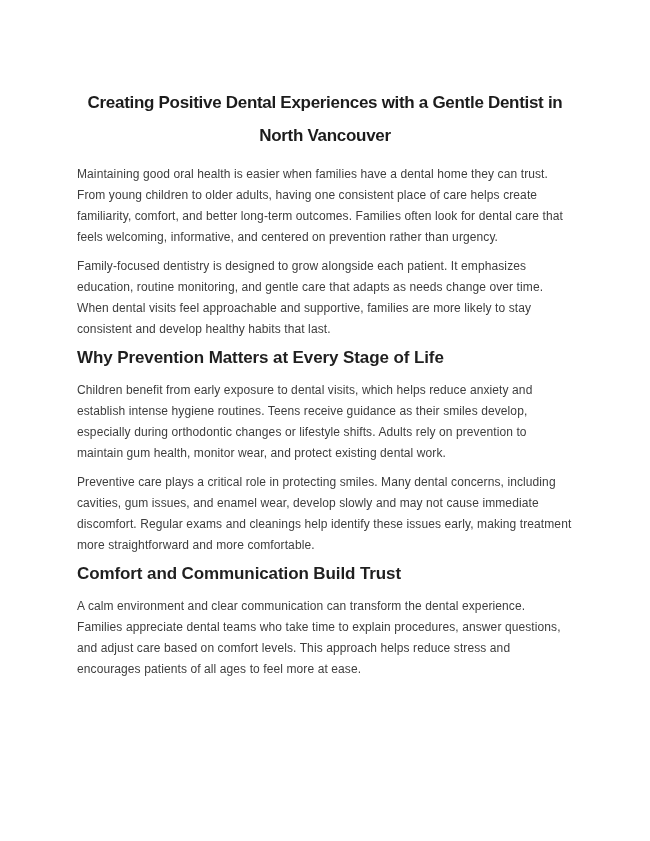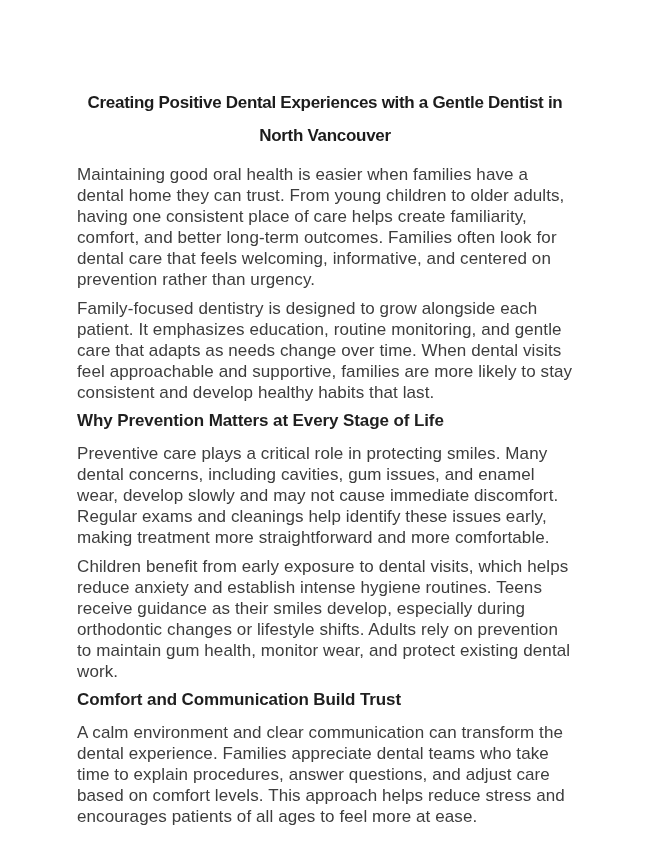--- a/index.html
+++ b/index.html
@@ -24,21 +24,21 @@
     margin: 0 0 12px 0;
     font-size: 17px;
     line-height: 33px;
     font-weight: 700;
     letter-spacing: -0.3px;
     text-align: center;
     color: #1c1c1c;
   }
   .doc-para {
     margin: 0 0 8px 0;
-    font-size: 17px;
+    font-size: 12px;
     line-height: 21px;
     letter-spacing: 0.1px;
     color: #3d3d3d;
   }
   .doc-heading {
     margin: 3px 0 13px 0;
     font-size: 17px;
     line-height: 19px;
     font-weight: 700;
     letter-spacing: -0.1px;
@@ -56,22 +56,22 @@
 <div class="page">
 
   <h1 class="doc-title">Creating Positive Dental Experiences with a Gentle Dentist in North Vancouver</h1>
 
   <p class="doc-para">Maintaining good oral health is easier when families have a dental home they can trust. From young children to older adults, having one consistent place of care helps create familiarity, comfort, and better long-term outcomes. Families often look for dental care that feels welcoming, informative, and centered on prevention rather than urgency.</p>
 
   <p class="doc-para">Family-focused dentistry is designed to grow alongside each patient. It emphasizes education, routine monitoring, and gentle care that adapts as needs change over time. When dental visits feel approachable and supportive, families are more likely to stay consistent and develop healthy habits that last.</p>
 
   <h2 class="doc-heading">Why Prevention Matters at Every Stage of Life</h2>
 
+  <p class="doc-para">Children benefit from early exposure to dental visits, which helps reduce anxiety and establish intense hygiene routines. Teens receive guidance as their smiles develop, especially during orthodontic changes or lifestyle shifts. Adults rely on prevention to maintain gum health, monitor wear, and protect existing dental work.</p>
+
   <p class="doc-para">Preventive care plays a critical role in protecting smiles. Many dental concerns, including cavities, gum issues, and enamel wear, develop slowly and may not cause immediate discomfort. Regular exams and cleanings help identify these issues early, making treatment more straightforward and more comfortable.</p>
-
-  <p class="doc-para">Children benefit from early exposure to dental visits, which helps reduce anxiety and establish intense hygiene routines. Teens receive guidance as their smiles develop, especially during orthodontic changes or lifestyle shifts. Adults rely on prevention to maintain gum health, monitor wear, and protect existing dental work.</p>
 
 
   <h2 class="doc-heading">Comfort and Communication Build Trust</h2>
 
   <p class="doc-para">A calm environment and clear communication can transform the dental experience. Families appreciate dental teams who take time to explain procedures, answer questions, and adjust care based on comfort levels. This approach helps reduce stress and encourages patients of all ages to feel more at ease.</p>
 
 </div>
 
 </body></html>

